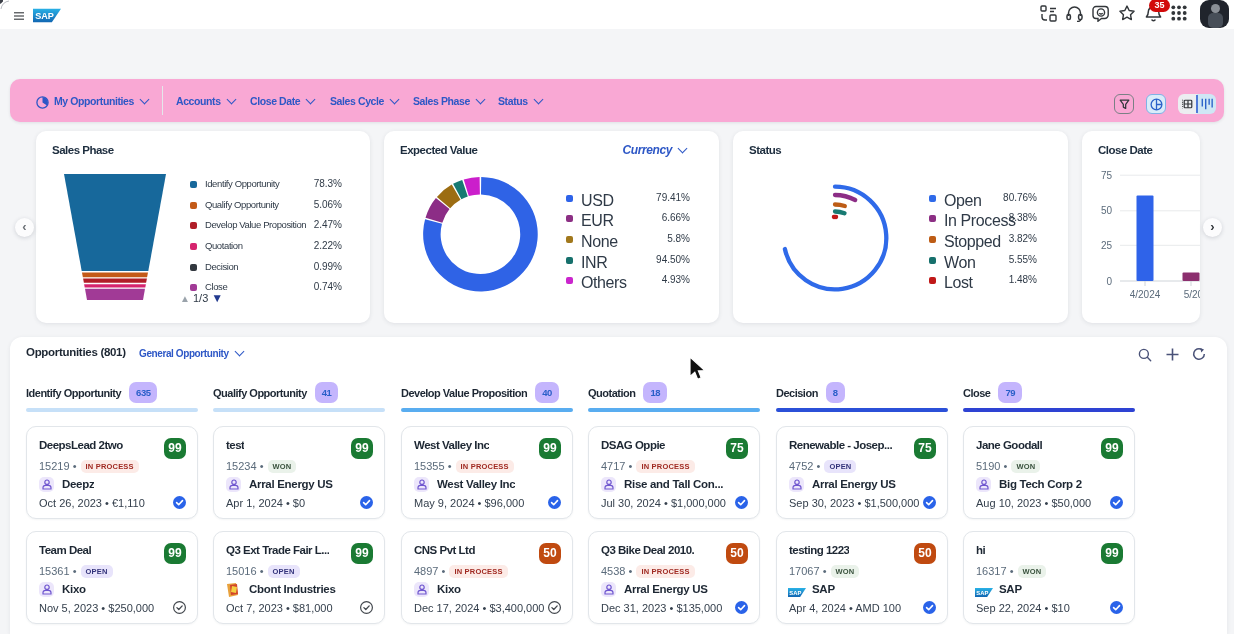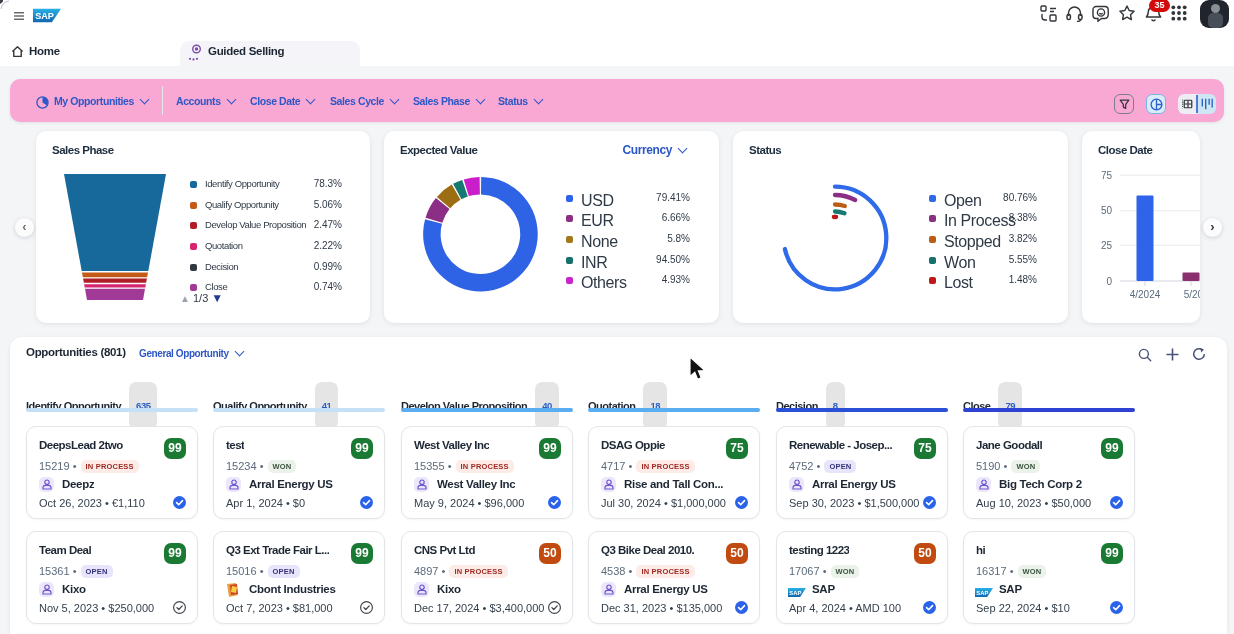--- a/index.html
+++ b/index.html
@@ -25,21 +25,21 @@
   .ctitle { position:absolute; left:16px; top:13px; font-size:11.5px; font-weight:bold; color:#1d2d3e; letter-spacing:-0.5px; }
   .legend-row { position:absolute; height:12px; }
   .lsq { position:absolute; width:7px; height:7px; border-radius:2px; top:2px; }
   .ltxt { position:absolute; font-size:16px; letter-spacing:-0.4px; color:#2f3a47; white-space:nowrap; }
   #card1 .ltxt { font-size:9.5px; }
   .lpct { position:absolute; font-size:10px; color:#2f3a47; text-align:right; }
 
   
   #panel { position:absolute; left:10px; top:337px; width:1217px; height:297px; background:#fff; border-radius:12px 12px 0 0; box-shadow:0 1px 4px rgba(40,50,70,.08); }
   .colhead { font-size:11px; font-weight:bold; color:#1d2733; letter-spacing:-0.5px; white-space:nowrap; }
-  .colbadge { display:inline-block; font-size:9.5px; font-weight:bold; color:#2a5fc8; background:#e5e5e5; border-radius:7px; padding:18px 7px; margin-left:8px; position:relative; top:-1px; }
+  .colbadge { display:inline-block; font-size:9.5px; font-weight:bold; color:#2a5fc8; background:#c4b5fd; border-radius:7px; padding:5px 7px; margin-left:8px; position:relative; top:-1px; }
   .colbar { position:absolute; height:4px; border-radius:2px; width:172px; top:71px; }
 
   .kcard { position:absolute; width:172px; height:93px; background:#fff; border:1px solid #e2e6ea; border-radius:10px; box-shadow:0 1px 2px rgba(40,50,70,.05); }
   .ktitle { position:absolute; left:12px; top:12px; font-size:11.5px; letter-spacing:-0.5px; font-weight:bold; color:#1d2733; max-width:122px; overflow:hidden; white-space:nowrap; }
   .kbadge { position:absolute; right:11px; top:11px; width:22px; height:21px; border-radius:7px; color:#fff; font-size:12px; font-weight:bold; text-align:center; line-height:21px; }
   .bg-g { background:#1a7a33; }
   .bg-o { background:#c04a10; }
   .kline2 { position:absolute; left:12px; top:33px; font-size:11px; color:#5b6b7b; white-space:nowrap; }
   .kpill { display:inline-block; font-size:7.5px; font-weight:bold; letter-spacing:0.2px; border-radius:5px; padding:2px 5px; position:relative; top:-1px; margin-left:4px; }
   .p-inproc { background:#fcebe7; color:#a02a22; }
@@ -116,37 +116,20 @@
           <circle cx="8" cy="13.7" r="1.9"></circle>
           <circle cx="13.7" cy="13.7" r="1.9"></circle>
         </g>
       </svg>
     <div class="abs" style="left:1200px;top:0px;width:29px;height:28px;border-radius:9px;background:#20242c;overflow:hidden;">
       <div class="abs" style="left:11px;top:4px;width:9px;height:9px;border-radius:50%;background:#8a8f96;"></div>
       <div class="abs" style="left:8px;top:13px;width:15px;height:15px;border-radius:5px;background:#474e58;"></div>
     </div>
   </div>
 
-  <div id="tabrow">
-    <div id="gstab"></div>
-    <svg class="abs" style="left:11px;top:16px" width="13" height="13" viewBox="0 0 14 14" fill="none" stroke="#32363a" stroke-width="1.5">
-        <path d="M1.5 7 L7 1.8 L12.5 7 M3 5.8 V12.3 H11 V5.8" stroke-linejoin="round"></path>
-      </svg>
-    <div class="abs tabtxt" style="left:29px;top:16px;">Home</div>
-    <svg class="abs" style="left:188px;top:15px" width="15" height="17" viewBox="0 0 15 17" fill="none" stroke="#7d4fa8" stroke-width="1.4">
-        <circle cx="8.5" cy="5" r="3.8"></circle>
-        <circle cx="8.5" cy="5" r="1" fill="#7d4fa8"></circle>
-        <g fill="#7d4fa8" stroke="none">
-          <circle cx="2" cy="14.8" r="1.1"></circle>
-          <circle cx="5.5" cy="15.4" r="1.1"></circle>
-          <circle cx="9" cy="14.8" r="1.1"></circle>
-        </g>
-      </svg>
-    <div class="abs tabtxt" style="left:208px;top:16px;">Guided Selling</div>
-  </div>
 
   <div id="filtercard">
     <svg class="abs" style="left:26px;top:17px" width="13" height="13" viewBox="0 0 13 13">
         <circle cx="6.5" cy="6.5" r="5.6" fill="none" stroke="#2d57c6" stroke-width="1.3"></circle>
         <path d="M6.5 1 A5.5 5.5 0 0 1 11 9.5 L6.5 6.5 Z" fill="#2d57c6"></path>
       </svg>
     <div class="abs flabel" style="left:44px;top:16px;">My Opportunities<span class="fchev"></span></div>
     <div class="abs" style="left:152px;top:7px;width:1px;height:29px;background:#e4e7ea;"></div>
     <div class="abs flabel" style="left:166px;top:16px;">Accounts<span class="fchev"></span></div>
     <div class="abs flabel" style="left:240px;top:16px;">Close Date<span class="fchev"></span></div>
@@ -221,21 +204,21 @@
         <span class="lsq" style="left:0;background:#a13a96"></span>
         <span class="ltxt" style="left:15px;top:-1px">Close</span>
         <span class="lpct" style="right:0;top:-1px">0.74%</span>
       </div>
     <div class="abs" style="left:144px;top:160px;font-size:11px;color:#2f3a47;">
       <span style="color:#9aa3ab;font-size:10px;">▲</span> 1/3 <span style="color:#223a8f;font-size:12px;">▼</span>
     </div>
   </div>
   <div class="card" id="card2" style="left:384px;width:335px;">
     <div class="ctitle">Expected Value</div>
-    <div class="abs flabel" style="right:33px;top:12px;font-size:12px;">Currency<span class="fchev"></span></div>
+    <div class="abs flabel" style="right:33px;top:12px;font-size:12px;font-style:italic;">Currency<span class="fchev"></span></div>
     <svg class="abs" style="left:0px;top:0px" width="200" height="192" viewBox="0 0 200 192">
       <g>
       <path d="M97.2 45.9 A57.3 57.3 0 1 1 41.1 88.3 L58.0 92.8 A39.8 39.8 0 1 0 97.0 63.4 Z" fill="#2f63e6"></path>
       <path d="M41.5 86.8 A57.3 57.3 0 0 1 51.9 67.1 L65.5 78.1 A39.8 39.8 0 0 0 58.3 91.8 Z" fill="#8c2d86"></path>
       <path d="M52.9 65.9 A57.3 57.3 0 0 1 67.7 53.6 L76.5 68.8 A39.8 39.8 0 0 0 66.2 77.3 Z" fill="#9c6d12"></path>
       <path d="M69.1 52.8 A57.3 57.3 0 0 1 78.2 48.9 L83.8 65.5 A39.8 39.8 0 0 0 77.4 68.2 Z" fill="#177a72"></path>
       <path d="M79.7 48.4 A57.3 57.3 0 0 1 95.6 45.9 L95.9 63.4 A39.8 39.8 0 0 0 84.8 65.1 Z" fill="#cb1ecb"></path>
       </g>
     </svg>
     <div class="legend-row" style="left:182px;top:61.5px;width:124px;">

